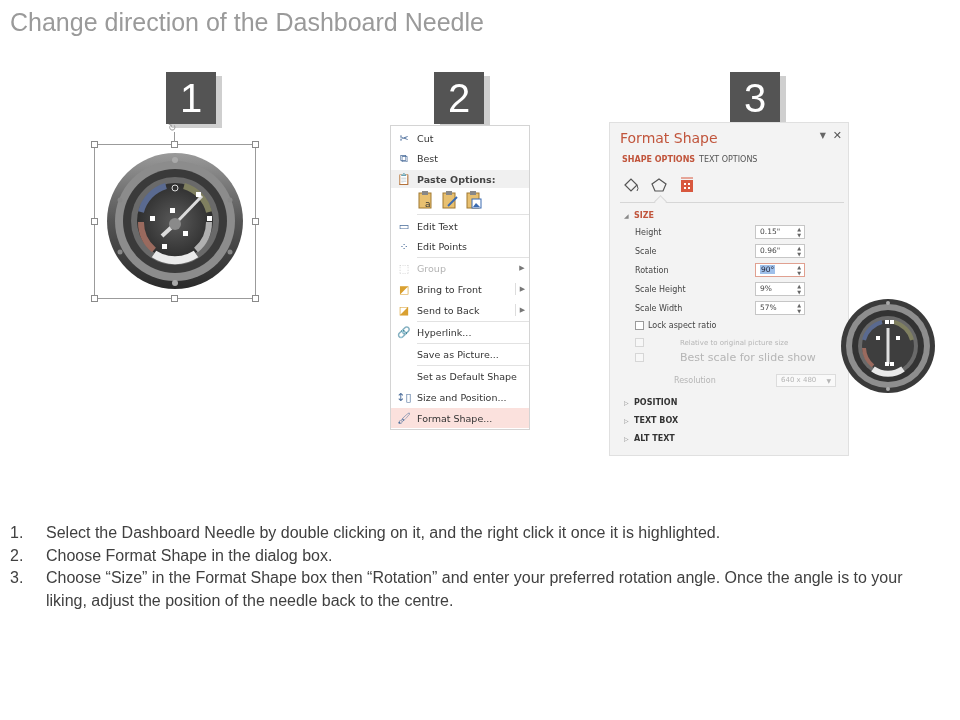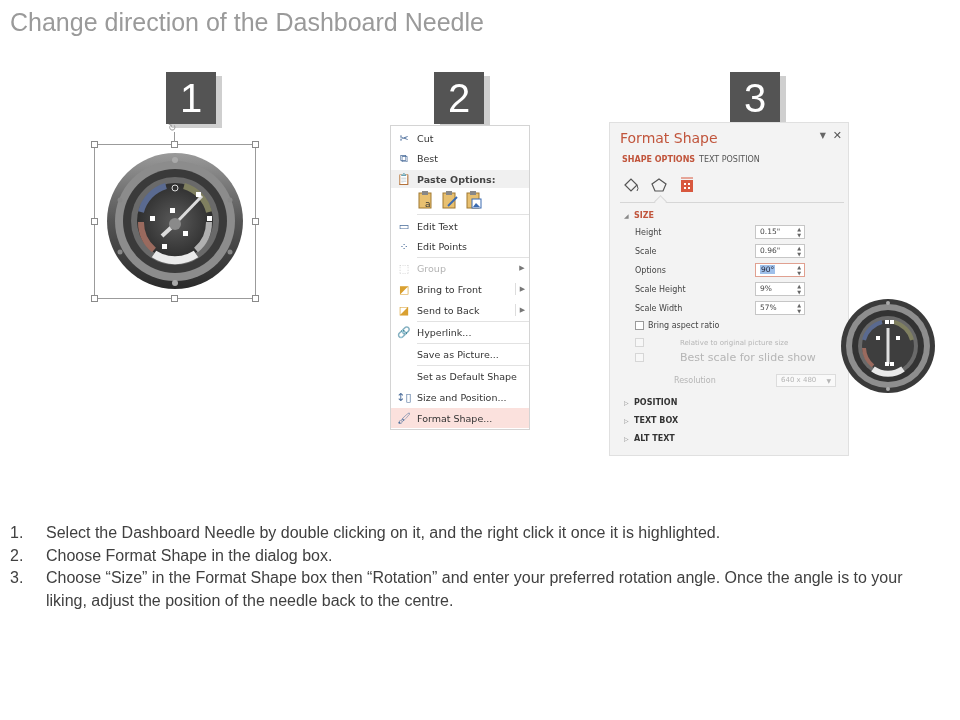--- a/index.html
+++ b/index.html
@@ -221,21 +221,21 @@
     <span class="ic">🖌</span>
     <span class="lbl">Format Shape...</span>
   </div>
 </div>
 
 <div class="pane">
   <div class="pane-title">Format Shape</div>
   <div class="pane-ctrl">▼</div>
   <div class="pane-close">✕</div>
   <div class="pane-tab" id="tab-shape">SHAPE OPTIONS</div>
-  <div class="pane-tab" id="tab-text">TEXT POSITION</div>
+  <div class="pane-tab" id="tab-text">TEXT OPTIONS</div>
 
   <svg class="pane-ico" style="left:12px" width="18" height="16">
     <path d="M3 8 L9 2 L15 8 L9 14 Z" fill="none" stroke="#555" stroke-width="1.2"></path>
     <path d="M15 8 Q17 12 15 14" fill="none" stroke="#555"></path>
   </svg>
   <svg class="pane-ico" style="left:40px" width="18" height="16">
     <path d="M9 2 L16 7 L13 14 L5 14 L2 7 Z" fill="none" stroke="#555" stroke-width="1.2"></path>
   </svg>
   <svg class="pane-ico" style="left:68px" width="18" height="16">
     <rect x="3" y="3" width="12" height="12" fill="#d8583e"></rect>
@@ -254,35 +254,35 @@
 
   <div class="field-row" style="top:102px">
     <span class="flab">Height</span>
     <div class="spin"><span>0.15"</span><span class="spn">▲<br>▼</span></div>
   </div>
   <div class="field-row" style="top:121px">
     <span class="flab">Scale</span>
     <div class="spin"><span>0.96"</span><span class="spn">▲<br>▼</span></div>
   </div>
   <div class="field-row" style="top:140px">
-    <span class="flab">Options</span>
+    <span class="flab">Rotation</span>
     <div class="spin active"><span class="sel">90°</span><span class="spn">▲<br>▼</span></div>
   </div>
   <div class="field-row" style="top:159px">
     <span class="flab">Scale Height</span>
     <div class="spin"><span>9%</span><span class="spn">▲<br>▼</span></div>
   </div>
   <div class="field-row" style="top:178px">
     <span class="flab">Scale Width</span>
     <div class="spin"><span>57%</span><span class="spn">▲<br>▼</span></div>
   </div>
 
   <div class="chk-row" style="top:198px">
     <span class="chk"></span>
-      <span>Bring aspect ratio</span>
+      <span>Lock aspect ratio</span>
   </div>
   <div class="chk-row disabled" style="top:215px;font-size:7px">
     <span class="chk"></span>
       <span>Relative to original picture size</span>
   </div>
   <div class="chk-row disabled" style="top:228px;font-size:11px">
     <span class="chk"></span>
       <span>Best scale for slide show</span>
   </div>
   <div class="res-row">

